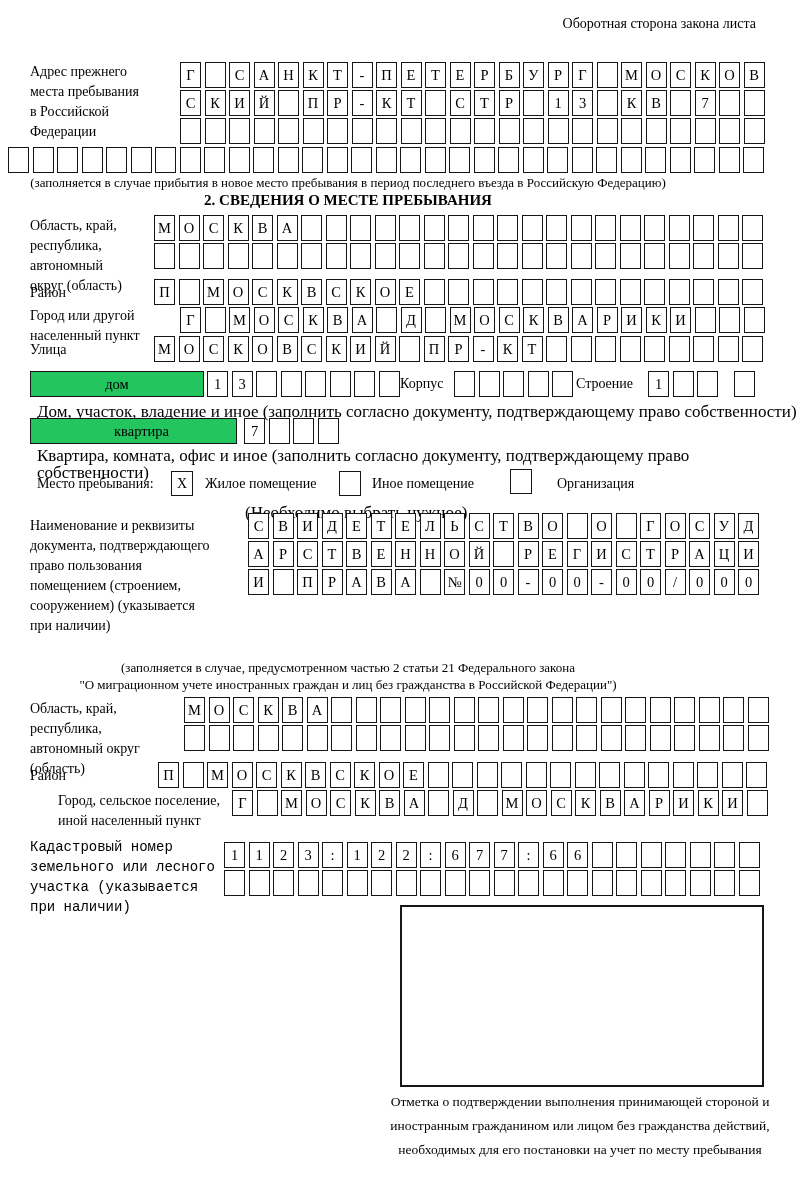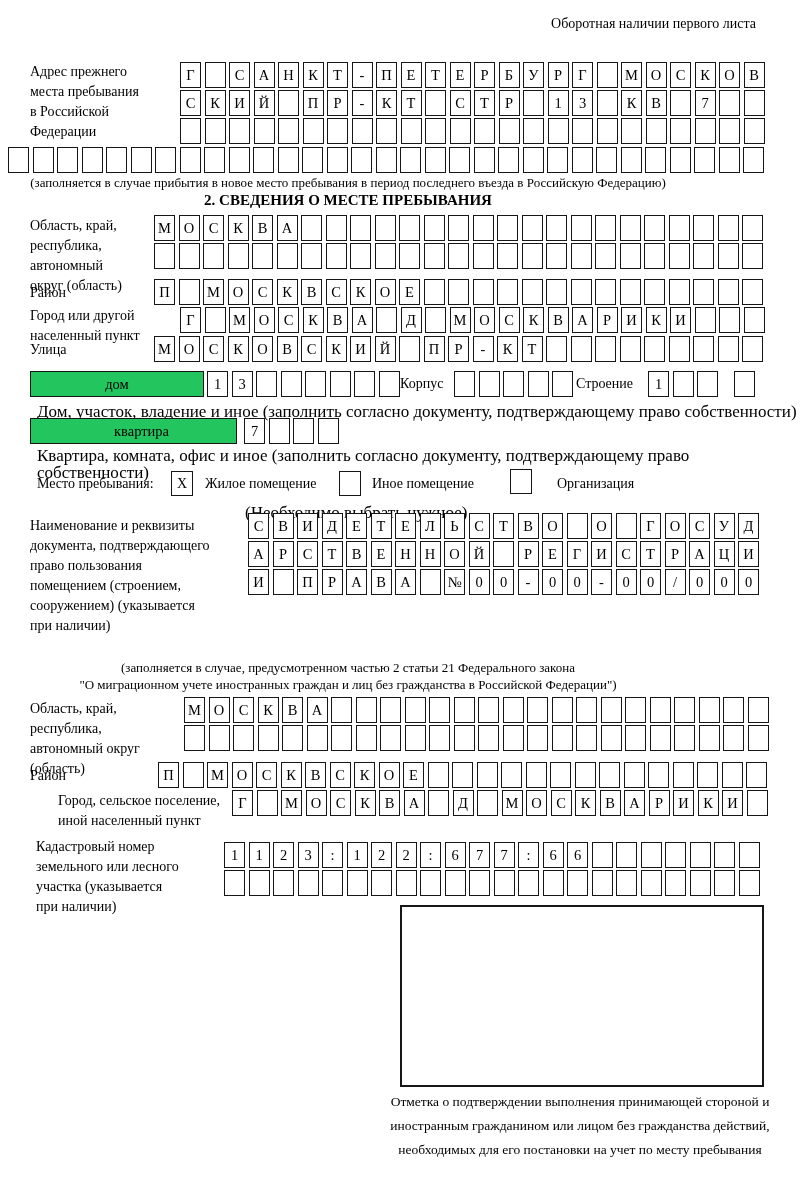--- a/index.html
+++ b/index.html
@@ -29,21 +29,21 @@
   .hdr { position:absolute; font-weight:bold; font-size:15px; }
   .corner { position:absolute; font-size:14px; }
   .stamp-box { position:absolute; border:2px solid #161616; background:#fff; }
   .stroenie-cells .cell:last-child { margin-left:12px; }
 </style>
 </head>
 <body>
 
 <div class="page">
 
-  <div class="corner" style="top:16px; right:44px;">Оборотная наличии первого листа</div>
+  <div class="corner" style="top:16px; right:44px;">Оборотная сторона закона листа</div>
 
   <div class="lbl" style="left:30px; top:62px; width:150px;">Адрес прежнего
 места пребывания
 в Российской
 Федерации</div>
   <div class="row" style="left:180px; top:62px;">
       <span class="cell">Г</span>
       <span class="cell"></span>
       <span class="cell">С</span>
       <span class="cell">А</span>
@@ -534,21 +534,21 @@
       <span class="cell">К</span>
       <span class="cell">В</span>
       <span class="cell">А</span>
       <span class="cell">Р</span>
       <span class="cell">И</span>
       <span class="cell">К</span>
       <span class="cell">И</span>
       <span class="cell"></span>
     </div>
 
-  <div class="lbl" style="left:36px; top:837px; width:195px;">Кадастровый номер
+  <div class="lbl" style="left:30px; top:837px; width:195px;font-family:Liberation Mono, monospace;">Кадастровый номер
 земельного или лесного
 участка (указывается
 при наличии)</div>
   <div class="row" style="left:224px; top:842px;">
       <span class="cell">1</span>
       <span class="cell">1</span>
       <span class="cell">2</span>
       <span class="cell">3</span>
       <span class="cell">:</span>
       <span class="cell">1</span>

